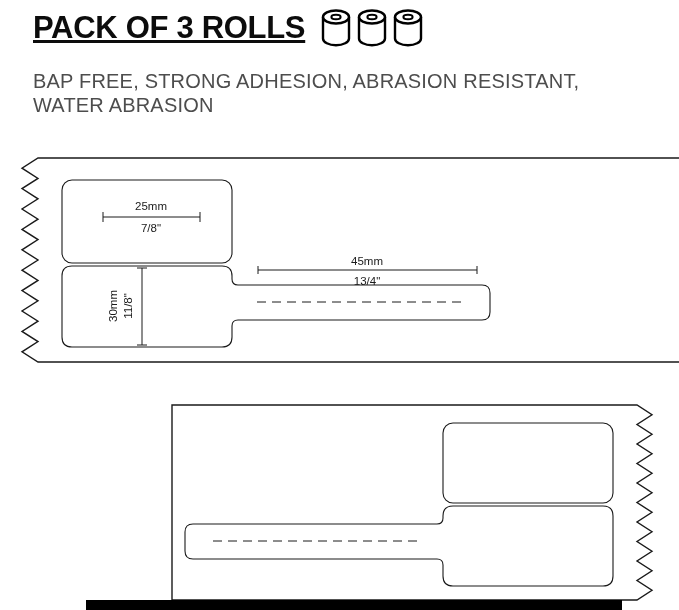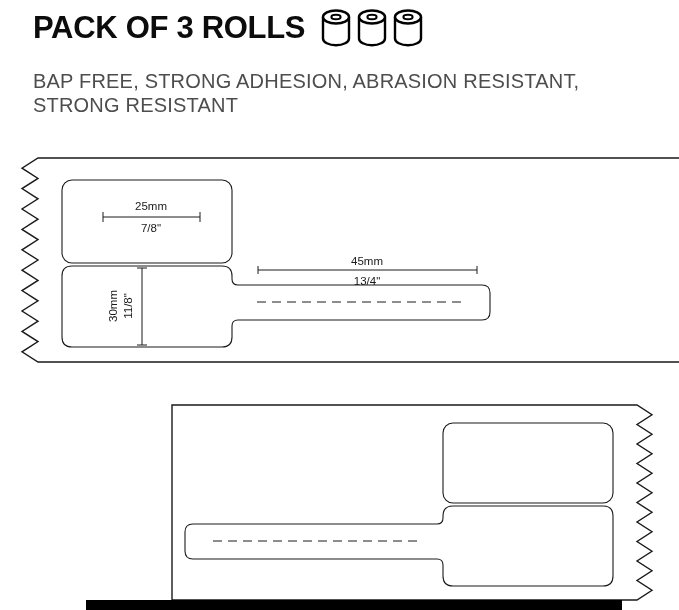--- a/index.html
+++ b/index.html
@@ -4,21 +4,21 @@
 <style>
   html,body { margin:0; padding:0; background:#ffffff; }
   .page {
     position:relative; width:679px; height:610px; background:#ffffff;
     font-family:"Liberation Sans", sans-serif; overflow:hidden;
   }
   .header { position:absolute; left:33px; top:8px; width:620px; }
   .title-row { display:flex; align-items:center; gap:16px; }
   .title {
     margin:0; font-size:31px; font-weight:800; color:#0c0c0c;
-    letter-spacing:-0.3px; white-space:nowrap;
+    letter-spacing:-0.3px; white-space:nowrap;text-decoration:underline;
   }
   .rolls { display:flex; gap:6px; align-items:flex-end; }
   .subtitle {
     margin-top:21px; font-size:20px; color:#4d4d4d; line-height:1.22;
     letter-spacing:0.2px;
   }
   .diagram-top   { position:absolute; left:0; top:148px; }
   .diagram-bottom{ position:absolute; left:0; top:398px; }
   .bottom-bar { position:absolute; left:86px; top:600px; width:536px; height:10px; background:#000; }
   svg text {
@@ -51,21 +51,21 @@
         </svg>
         <svg width="30" height="40" viewBox="0 0 30 40">
           <path d="M 2 9 L 2 30.5 A 13 6.8 0 0 0 28 30.5 L 28 9" fill="#fff" stroke="#000" stroke-width="2.4"></path>
           <ellipse cx="15" cy="9" rx="13" ry="6.5" fill="#fff" stroke="#000" stroke-width="2.4"></ellipse>
           <ellipse cx="15" cy="9" rx="4.6" ry="2.3" fill="#fff" stroke="#000" stroke-width="2"></ellipse>
         </svg>
       </div>
     </div>
     <div class="subtitle">
       <div>BAP FREE, STRONG ADHESION, ABRASION RESISTANT,</div>
-      <div>STRONG RESISTANT</div>
+      <div>WATER ABRASION</div>
     </div>
   </div>
 
   <svg class="diagram-top" width="679" height="230" viewBox="0 0 679 230">
 
     <path class="strip-line" d="M 679 10 L 38 10 L 22 20.2 L 38 30.4 L 22 40.6 L 38 50.8 L 22 61 L 38 71.2 L 22 81.4 L 38 91.6 L 22 101.8 L 38 112 L 22 122.2 L 38 132.4 L 22 142.6 L 38 152.8 L 22 163 L 38 173.2 L 22 183.4 L 38 193.6 L 22 203.8 L 38 214 L 679 214"></path>
 
     <rect class="label-line" x="62" y="32" width="170" height="83" rx="10"></rect>
 
     <path class="label-line" d="M 72 118 H 222 Q 232 118 232 128 V 131 Q 232 137 238 137 H 482 Q 490 137 490 145 V 164 Q 490 172 482 172 H 238 Q 232 172 232 178 V 189 Q 232 199 222 199 H 72 Q 62 199 62 189 V 128 Q 62 118 72 118 Z"></path>

